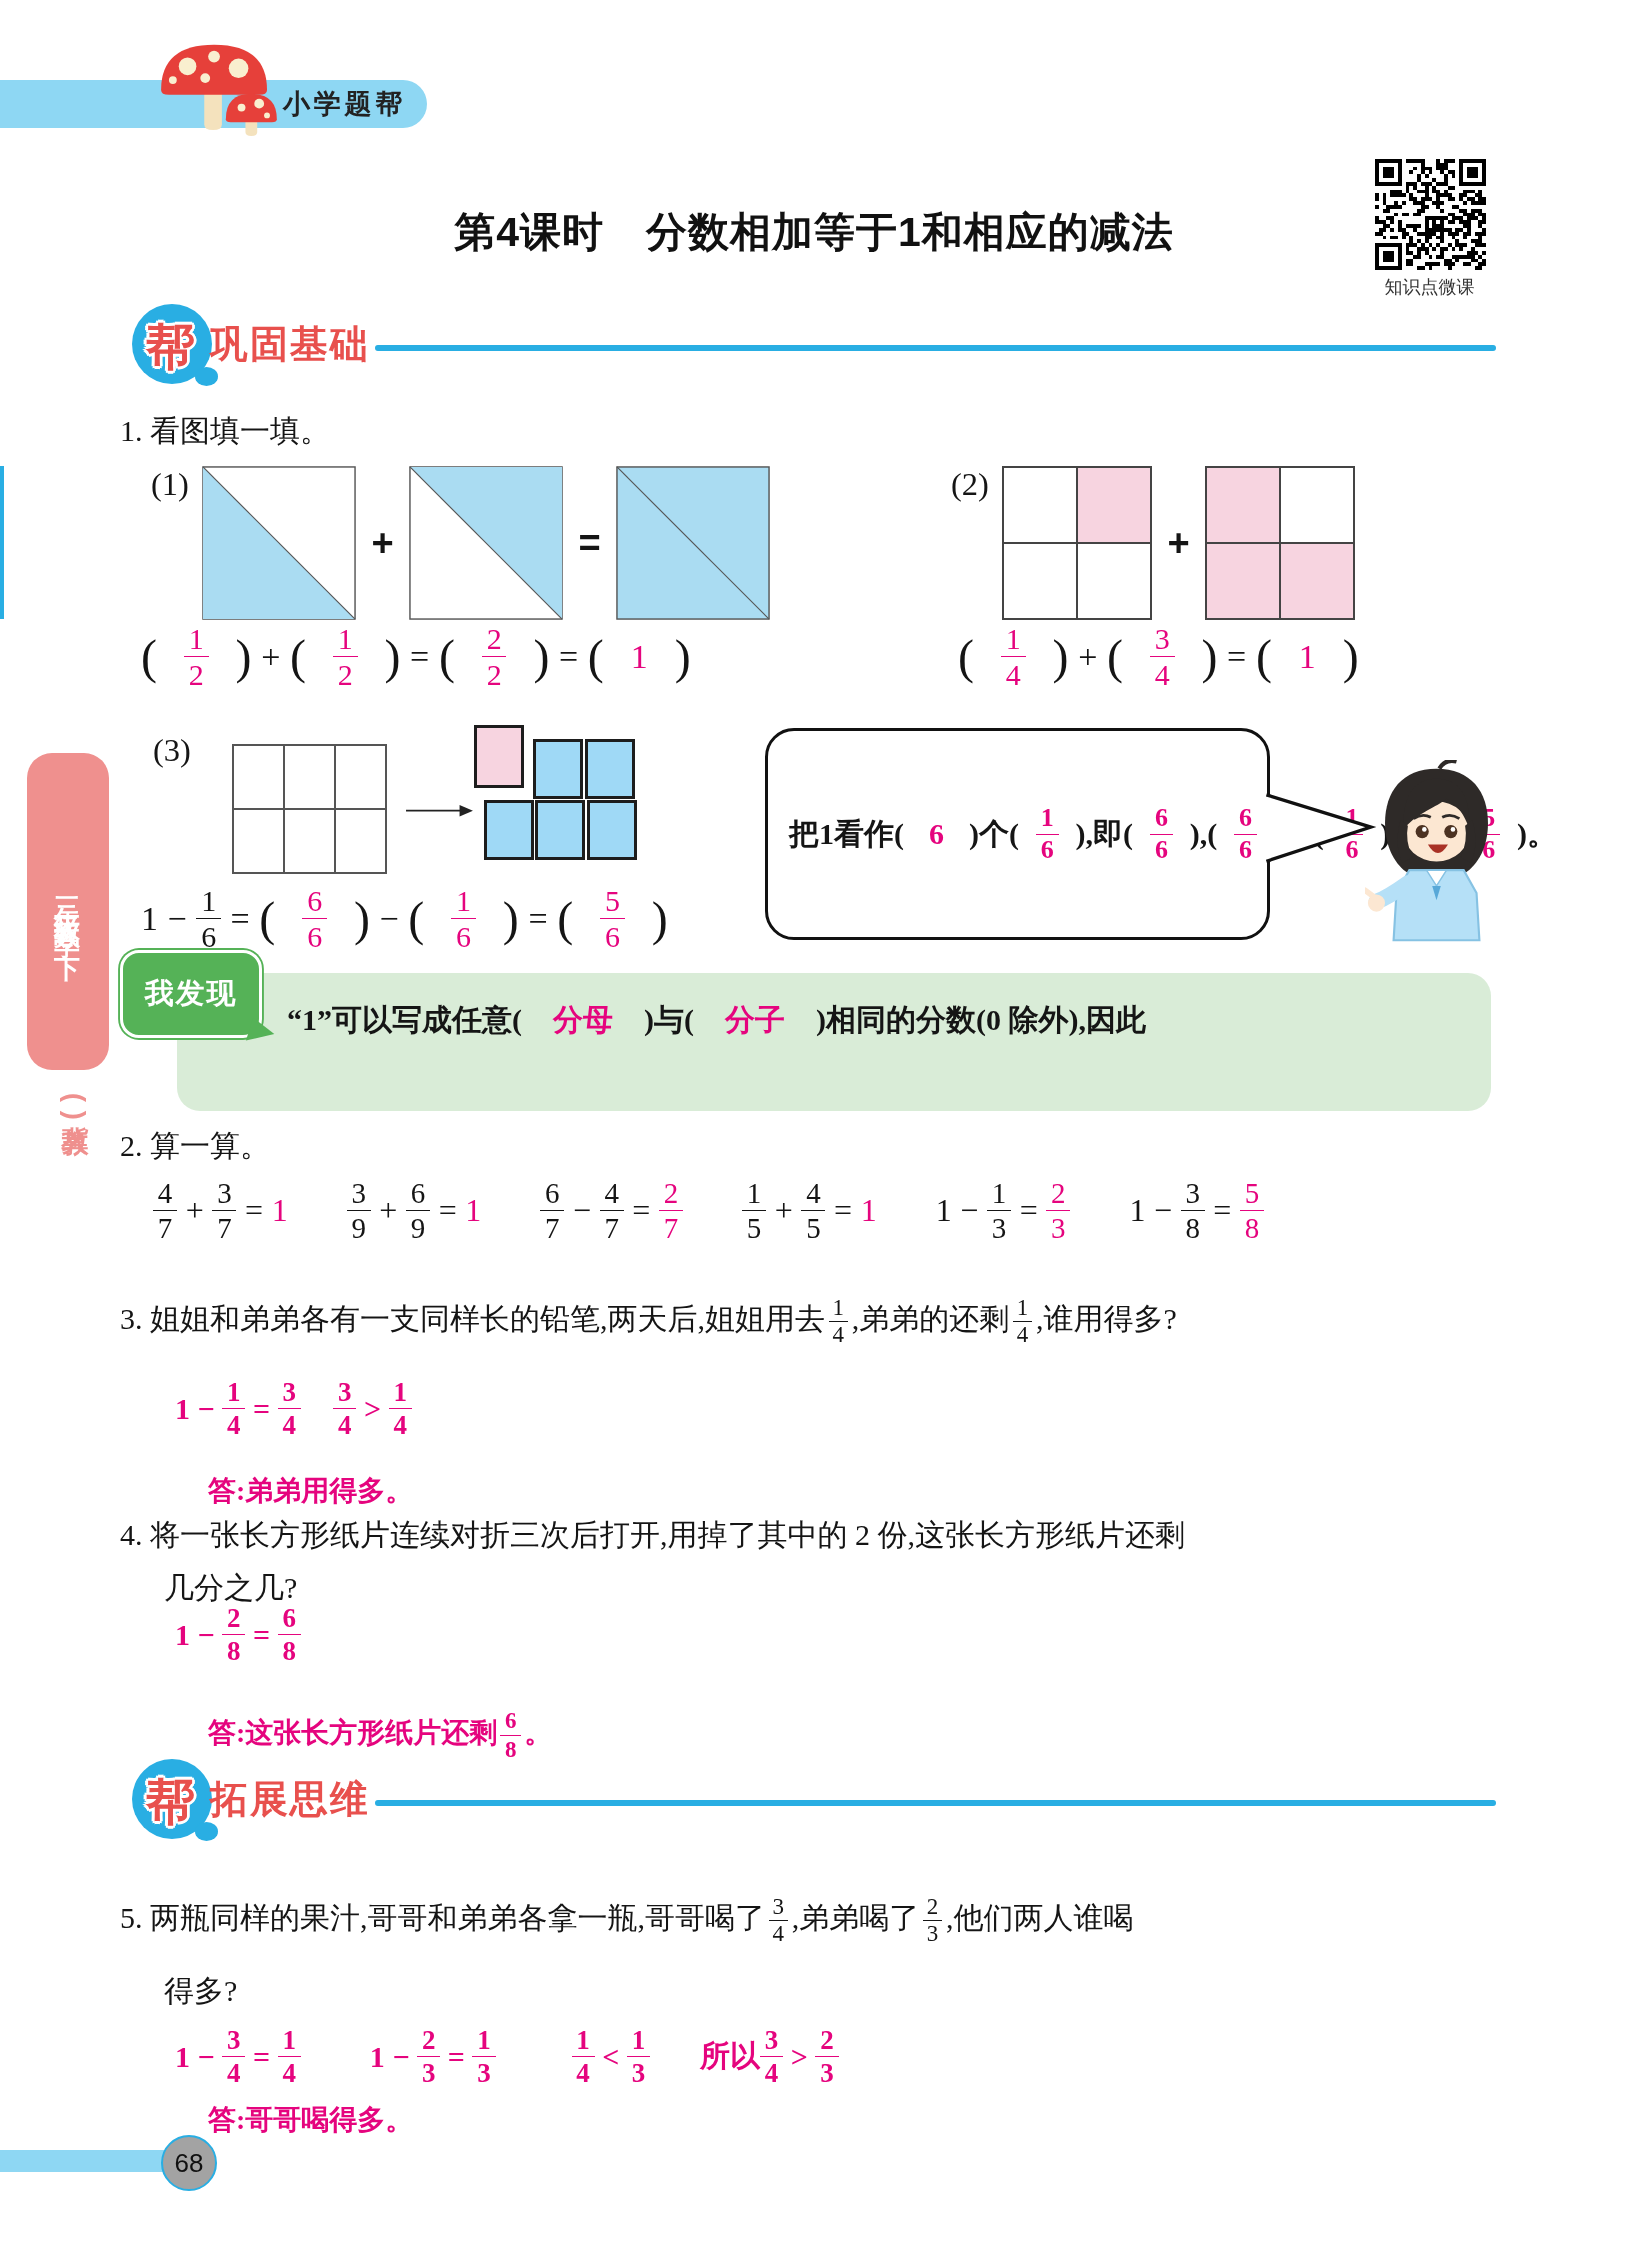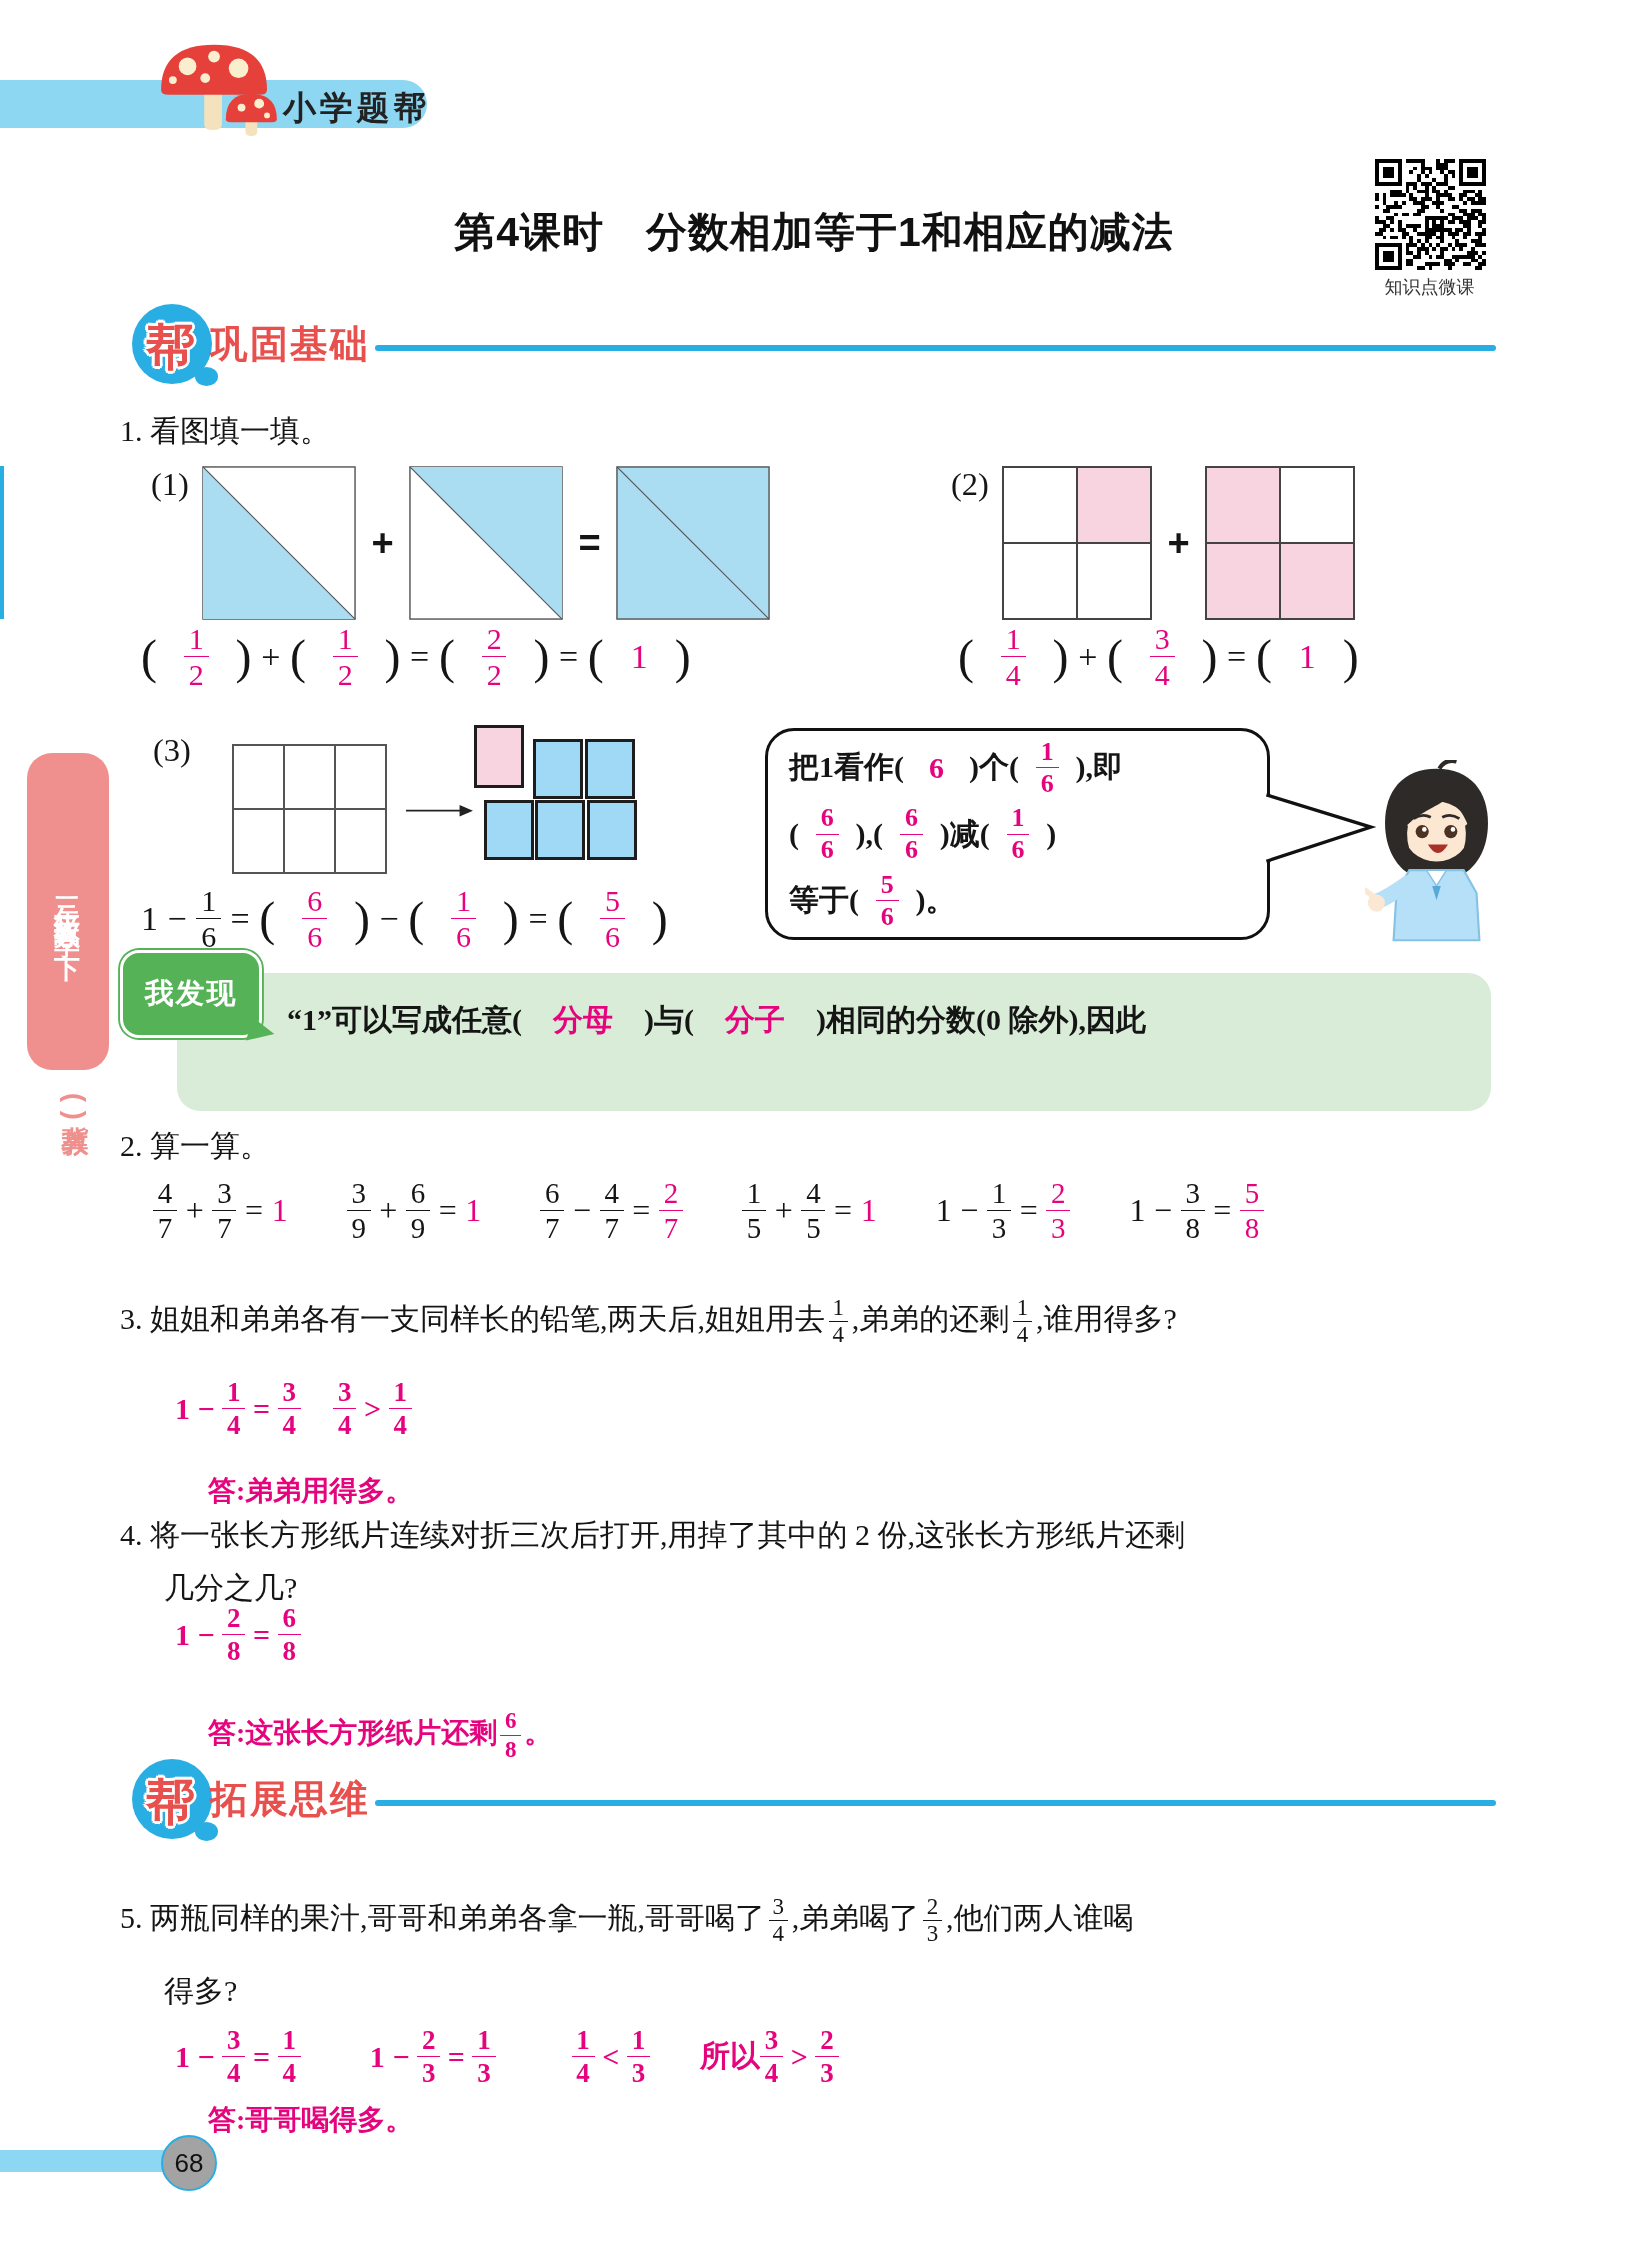--- a/index.html
+++ b/index.html
@@ -5,21 +5,21 @@
   html,body{margin:0;padding:0;background:#fff;}
   .page{position:relative;width:1628px;height:2260px;background:#fff;overflow:hidden;
         font-family:"Liberation Serif",serif;color:#151515;}
   .abs{position:absolute;}
   .row{position:absolute;display:flex;align-items:center;}
 
   
   .topbar{position:absolute;left:0;top:80px;width:427px;height:48px;
           background:var(--light-blue-bar,#8ed7f3);border-radius:0 25px 25px 0;}
   .logo-text{position:absolute;left:283px;top:86px;font-family:"Liberation Sans",sans-serif;
-             font-weight:bold;font-size:33px;letter-spacing:3.8px;color:#222;}
+             font-weight:bold;font-size:27px;letter-spacing:3.8px;color:#222;}
   .title{position:absolute;left:0;top:205px;width:1628px;text-align:center;
          font-family:"Liberation Sans",sans-serif;font-weight:bold;font-size:41px;
          letter-spacing:1px;color:#111;white-space:nowrap;}
   .qr{position:absolute;left:1375px;top:159px;width:111px;height:111px;}
   .qr-caption{position:absolute;left:1357px;top:275px;width:145px;text-align:center;
               font-size:18px;color:#333;}
 
   
   .sec-circle{position:absolute;width:80px;height:80px;border-radius:50%;
               background:var(--accent-blue,#29aee3);}
@@ -56,22 +56,22 @@
   .pinkcell{background:var(--pink-fill,#f7d4e0);}
   .grid3{display:grid;grid-template-columns:repeat(3,51px);grid-template-rows:repeat(2,64px);
          border:1.9px solid #555;}
   .grid3>div{border:1px solid #555;background:#fff;}
   .tile{position:absolute;border:3.8px solid #1d1d1d;}
   .tile.blue{background:#9fd9f6;}
   .tile.pink{background:var(--pink-fill,#f7d4e0);}
 
   
   .bubble{position:absolute;left:765px;top:728px;width:505px;height:212px;border:3.3px solid #111;
-          border-radius:29px;background:#fff;padding:7px 21px;box-sizing:border-box;
-          display:flex;flex-direction:column;justify-content:space-between;}
+          border-radius:29px;background:#fff;padding:24px 21px;box-sizing:border-box;
+          display:flex;flex-direction:row;justify-content:space-between;}
   .bline{display:flex;align-items:center;font-size:30px;font-weight:600;white-space:nowrap;}
   .bline .f{font-size:26px;font-weight:600;}
 
   
   .green-box{position:absolute;left:177px;top:973px;width:1314px;height:138px;
              background:var(--green-bg,#d9ecd7);border-radius:23px;}
   .disc-badge{position:absolute;left:120px;top:950px;width:136px;height:82px;
               background:var(--green,#55b257);border:3.8px solid #fff;border-radius:19px;
               box-shadow:0 0 0 1.9px var(--green,#55b257);display:flex;align-items:center;
               justify-content:center;color:#fff;font-family:"Liberation Sans",sans-serif;

